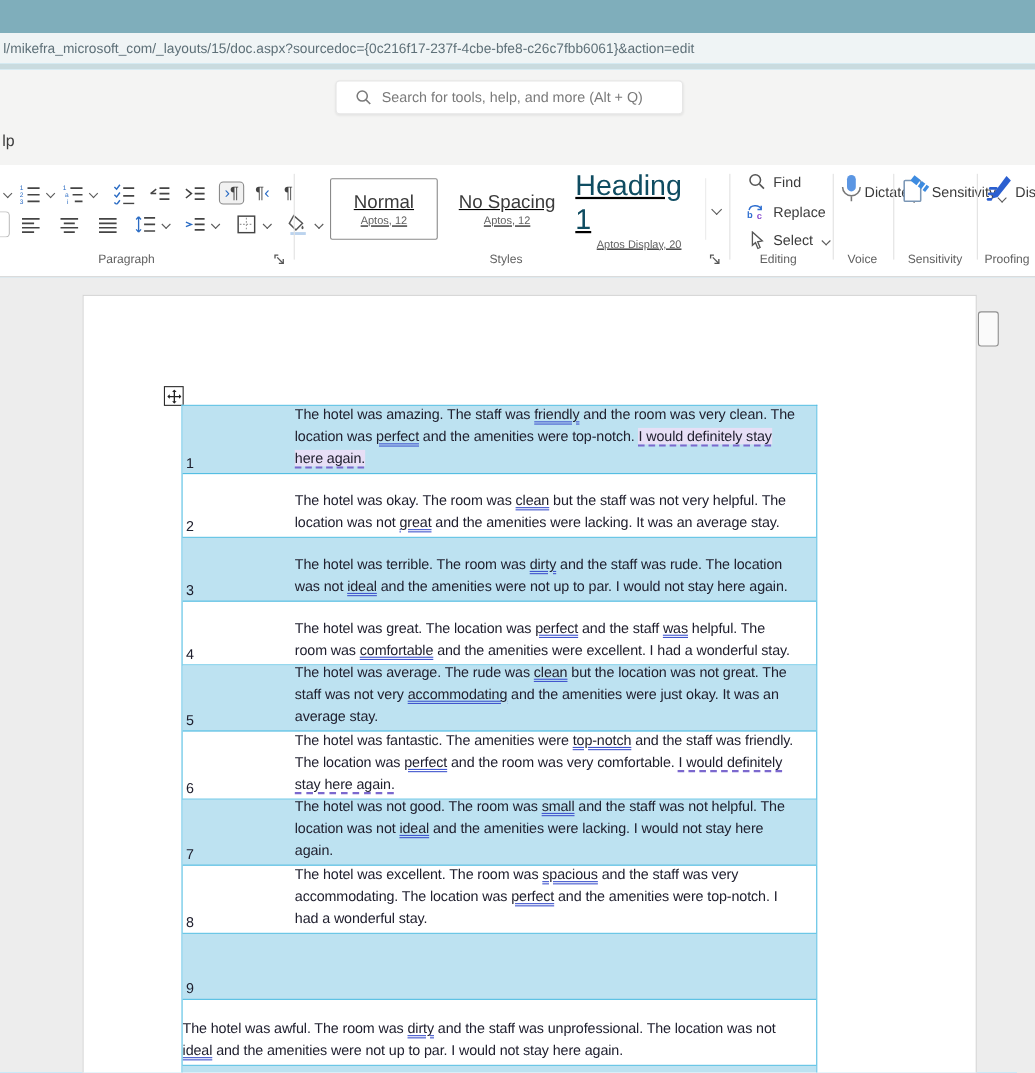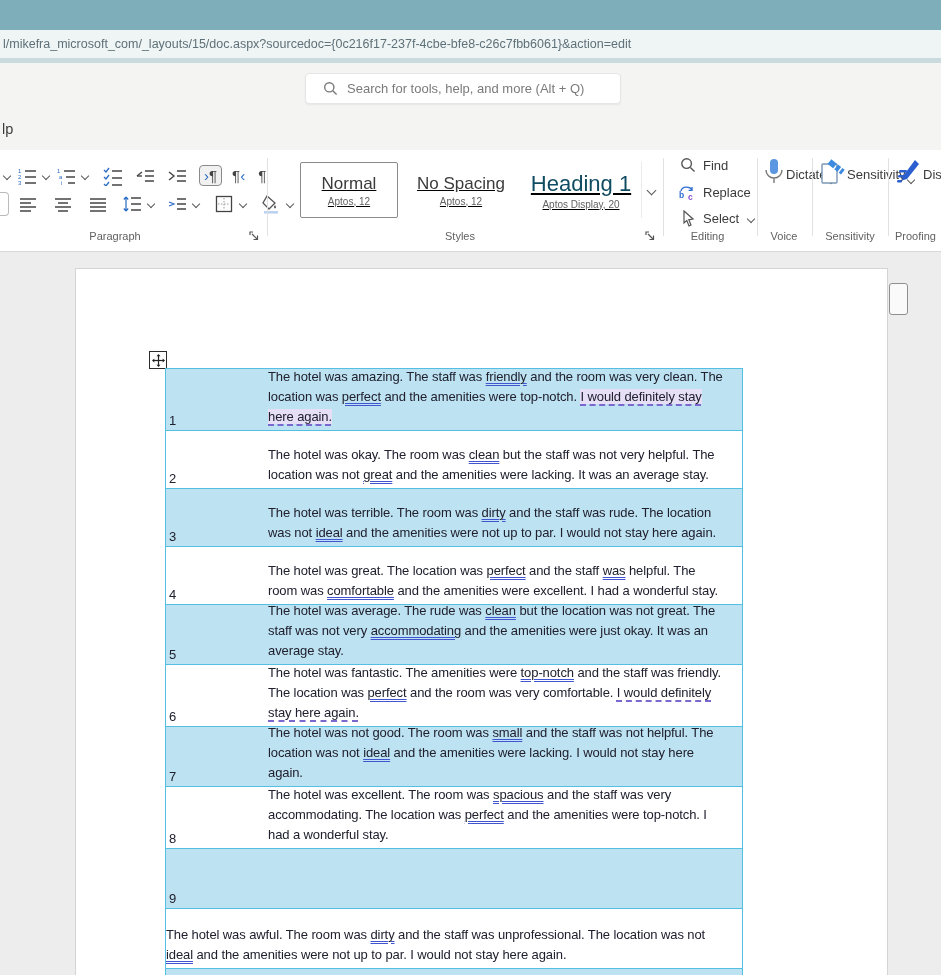--- a/index.html
+++ b/index.html
@@ -33,21 +33,21 @@
   .pbtn{display:flex;align-items:center;padding:1px;border-radius:3px;cursor:pointer;}
   .pbtn.sel{background:#F1F1F1;border:1px solid #8A8A8A;border-radius:4px;padding:1px 4px;}
   .pilcrow{font-size:15px;color:#444;}
   .pilcrow .b{color:#2B6CC4;}
 
   .stylecard{position:absolute;top:12px;height:56px;background:#fff;display:flex;flex-direction:column;
              align-items:center;justify-content:center;cursor:pointer;box-sizing:border-box;text-decoration:underline;}
   .stylecard.sel{border:1.5px solid #8A8A8A;border-radius:2px;}
   .stylecard .nm{font-size:17px;color:#3B3B3B;}
   .stylecard .ft{font-size:10px;color:#616161;margin-top:2px;}
-  .stylecard.h1 .nm{font-size:22px;color:#0F4C61;}
+  .stylecard.h1 .nm{font-size:26px;color:#0F4C61;}
   .styles-chev{position:absolute;top:12px;height:56px;display:flex;align-items:center;cursor:pointer;
                border-left:1px solid #ECECEC;padding:0 4px;}
 
   .edit-item{position:absolute;display:flex;align-items:center;gap:7px;font-size:13px;color:#3B3B3B;cursor:pointer;}
   .bigbtn{position:absolute;display:flex;flex-direction:row;align-items:center;cursor:pointer;
           font-size:13px;color:#3B3B3B;}
   .bigbtn .lbl{margin-top:3px;}
   .bigbtn .chevline{margin-top:4px;height:8px;}
 
   

